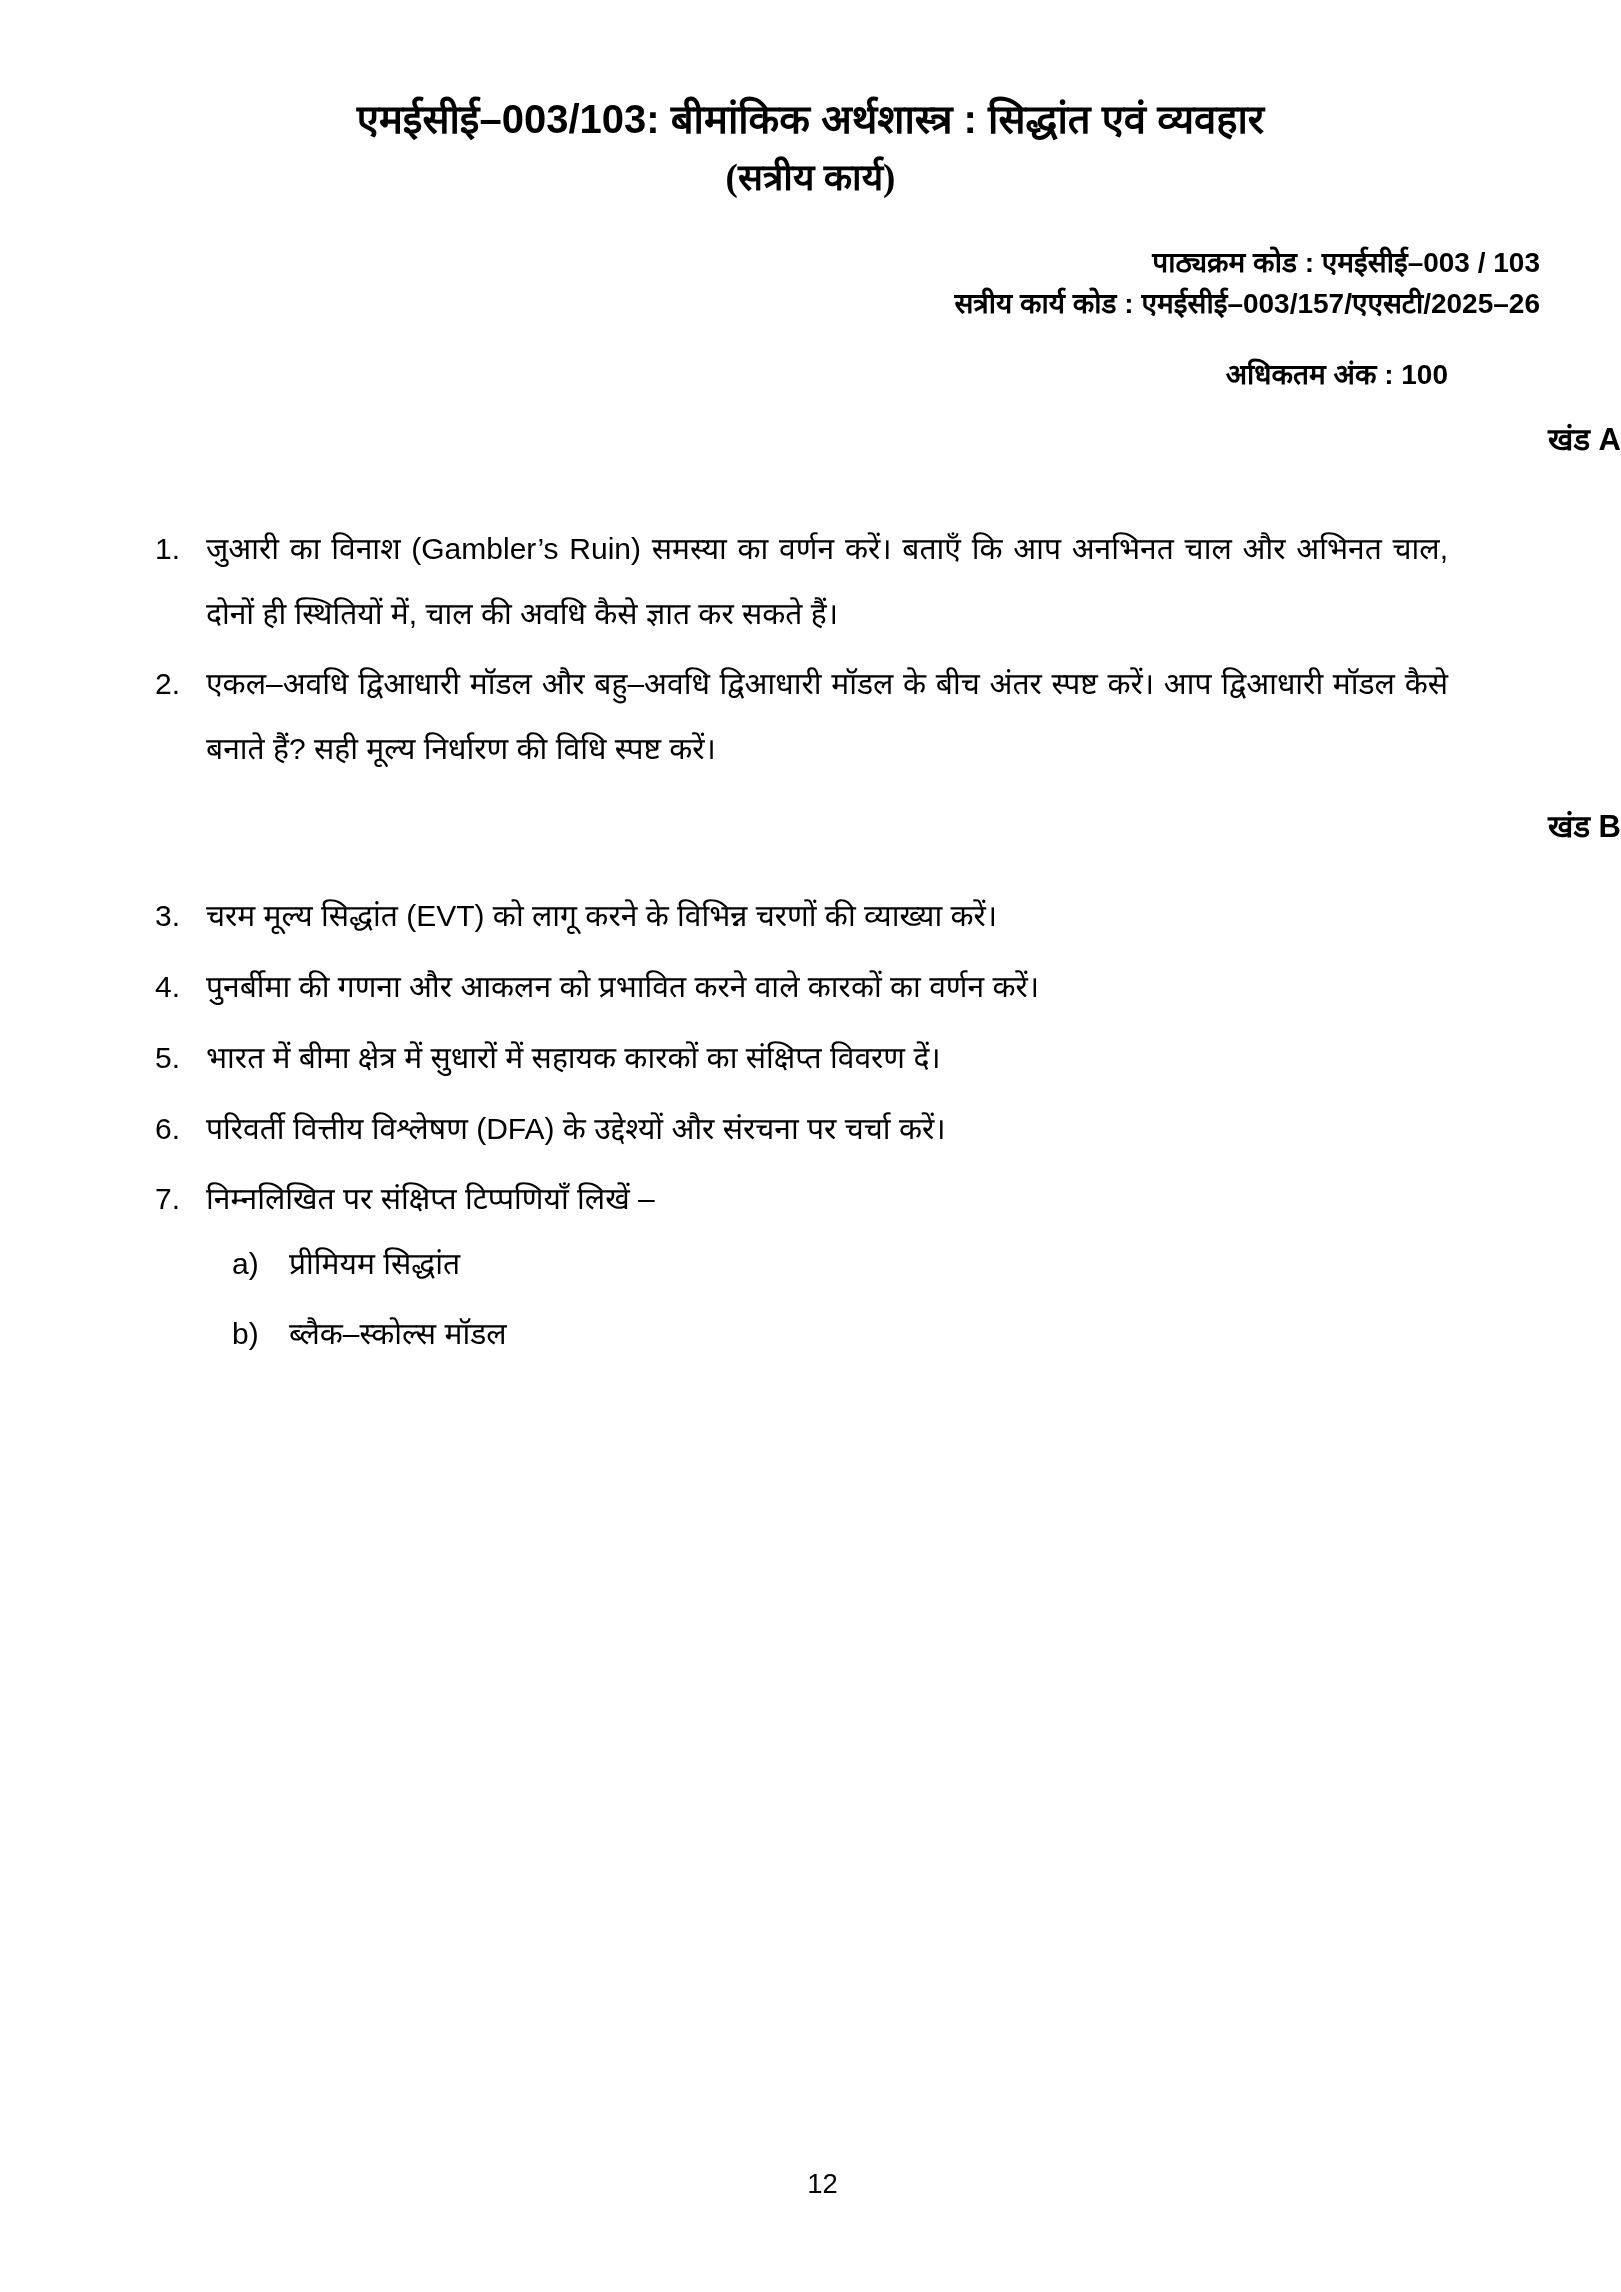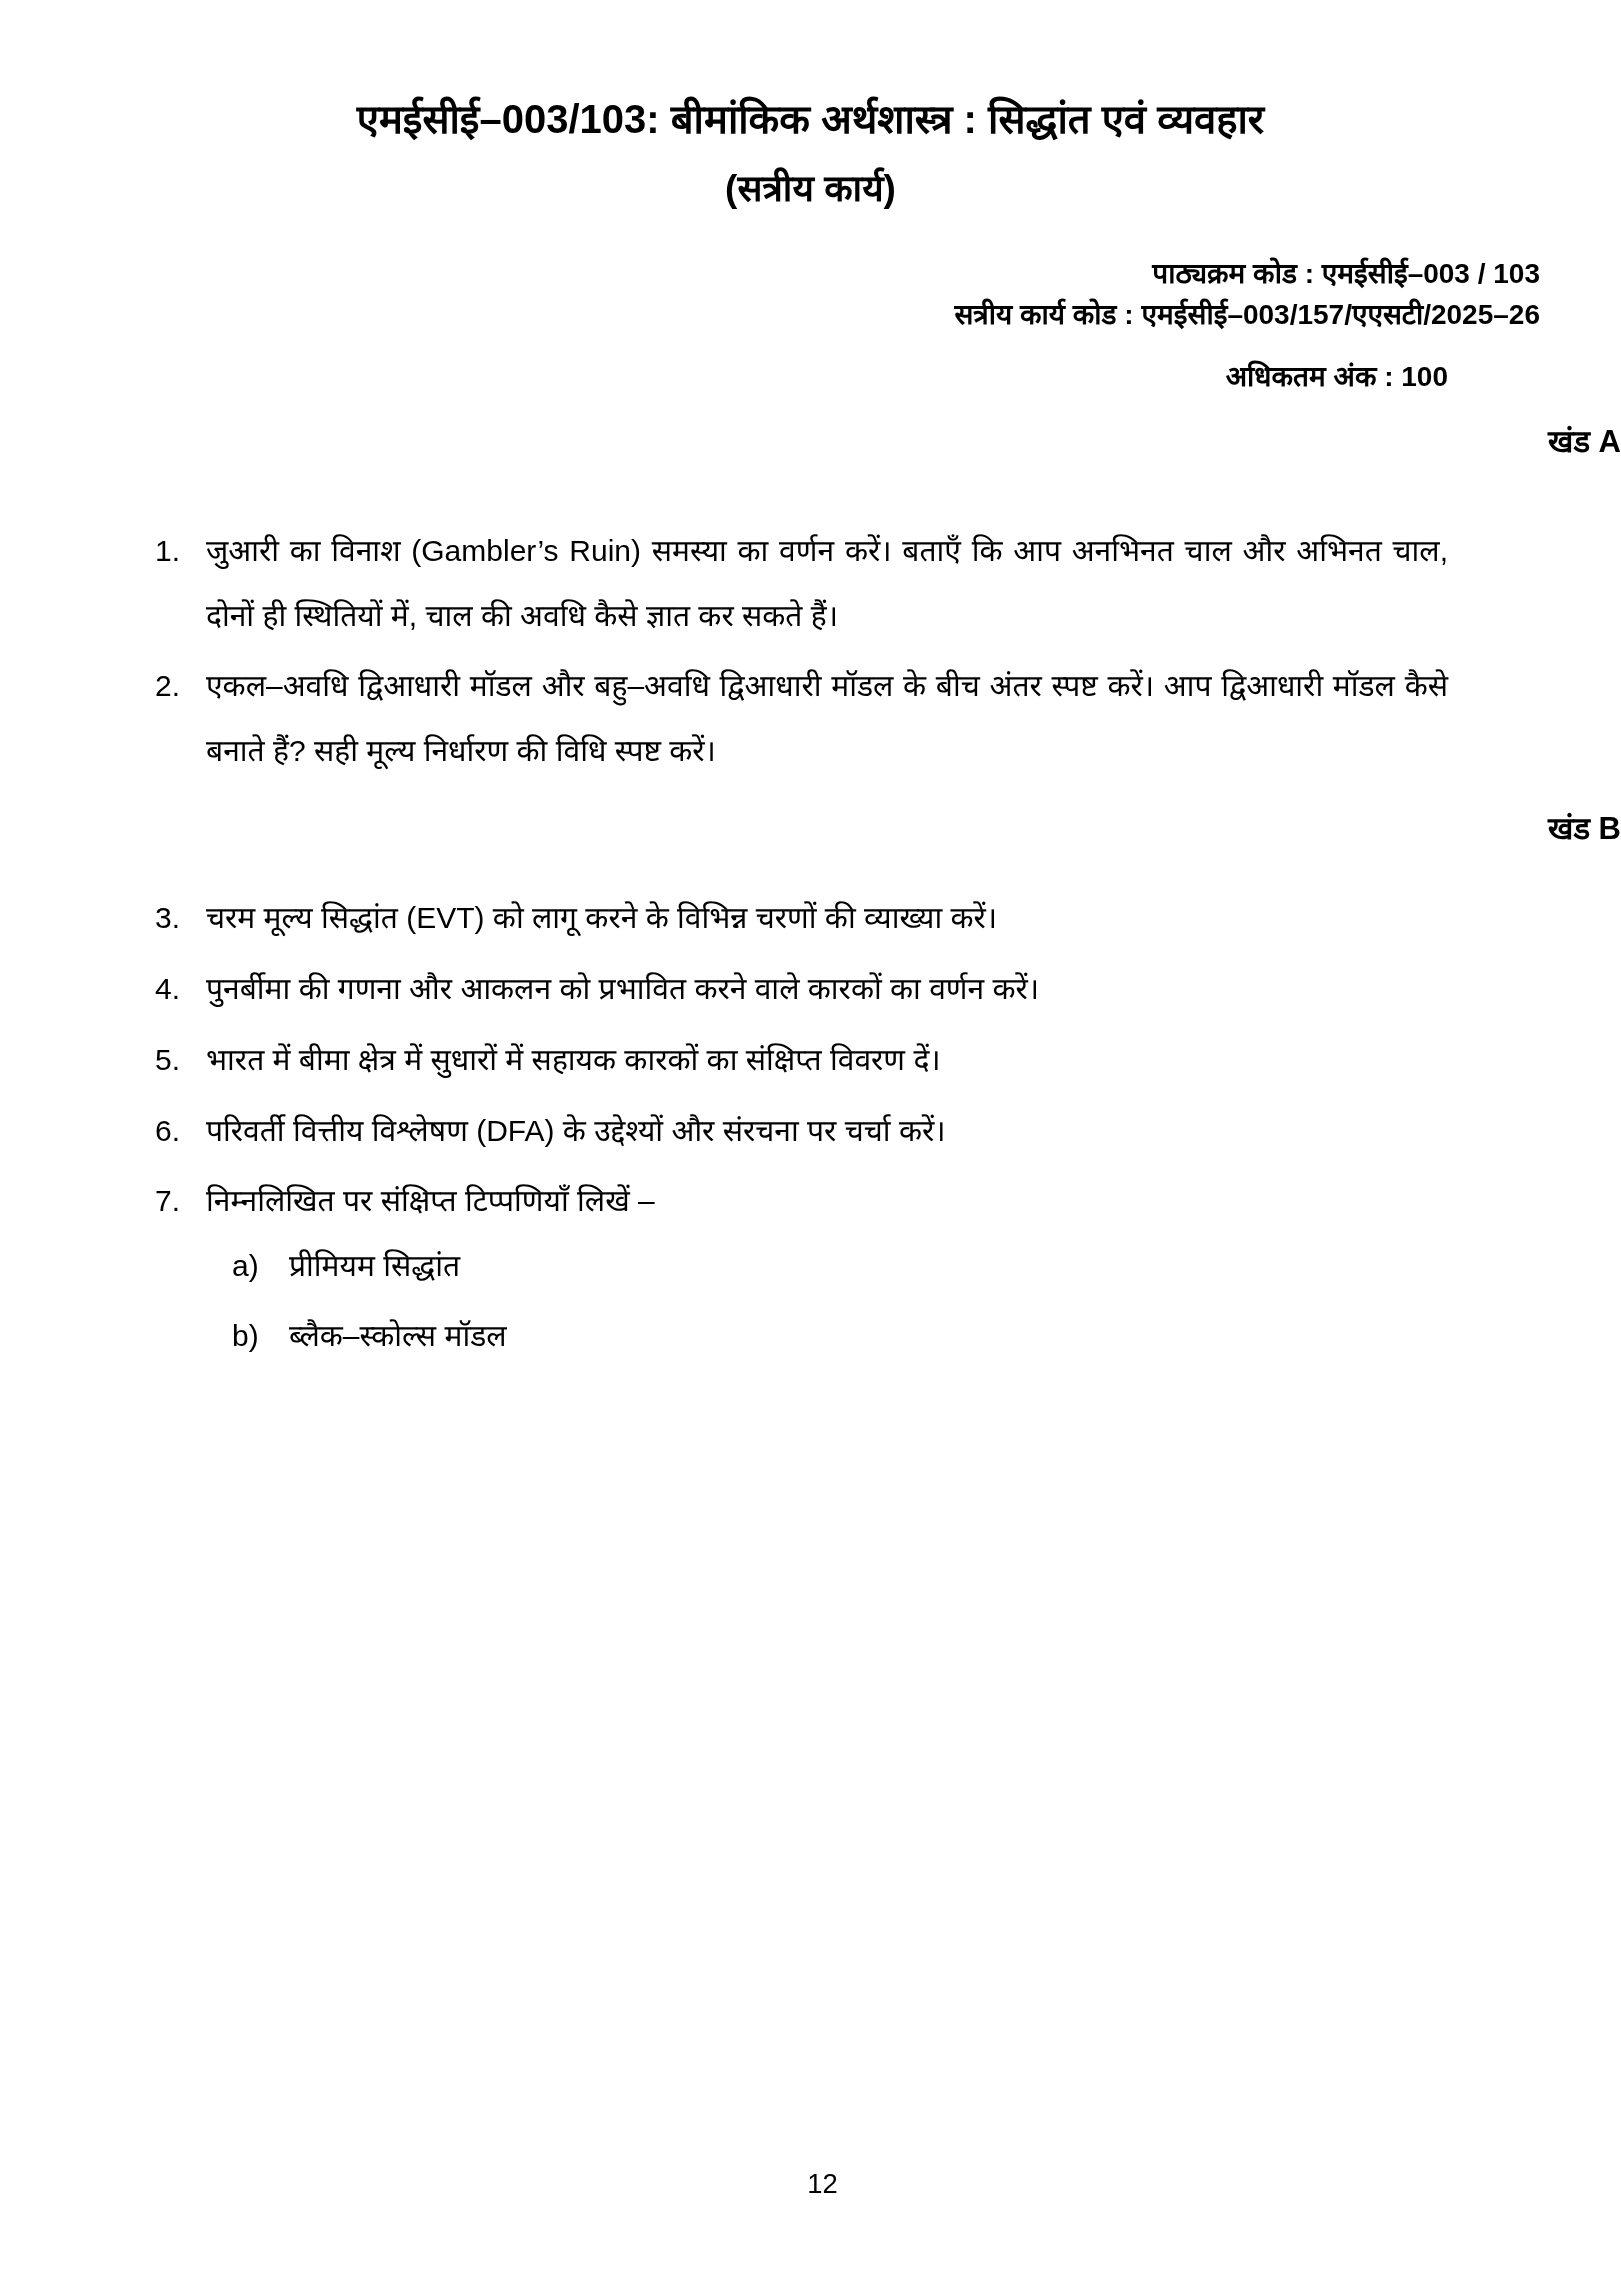--- a/index.html
+++ b/index.html
@@ -20,35 +20,36 @@
     padding-top: 92px;
     text-align: center;
   }
   .title {
     margin: 0;
     font-size: 40px;
     font-weight: 700;
     line-height: 55px;
   }
   .subtitle {
-    margin: 16px;
+    margin: 5px;
     font-size: 37px;
     font-weight: 700;
     line-height: 51px;
+    font-family: Liberation Serif, serif;
   }
   .codes {
     margin-top: 39px;
     padding-right: 81px;
     text-align: right;
     font-size: 28px;
     font-weight: 700;
     line-height: 41px;
   }
   .marks {
-    margin-top: 22px;
+    margin-top: 31px;
     padding-right: 173px;
     text-align: right;
     font-size: 28px;
     font-weight: 700;
     line-height: 39px;
   }
   .note {
     margin: 21.6px 173px 0 130px;
     font-size: 30px;
     font-weight: 700;

